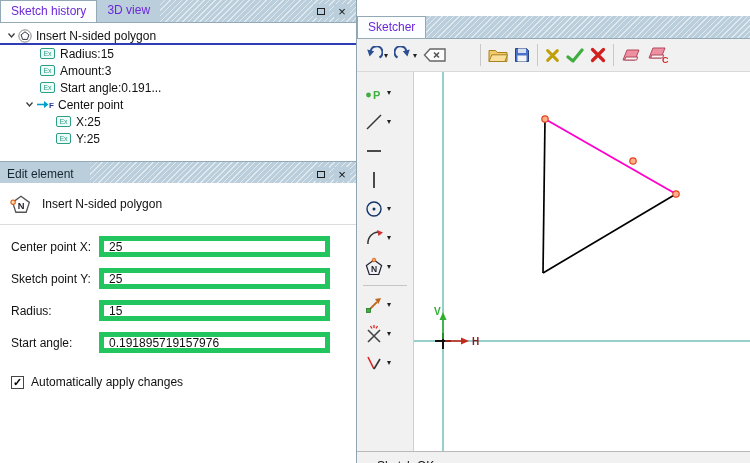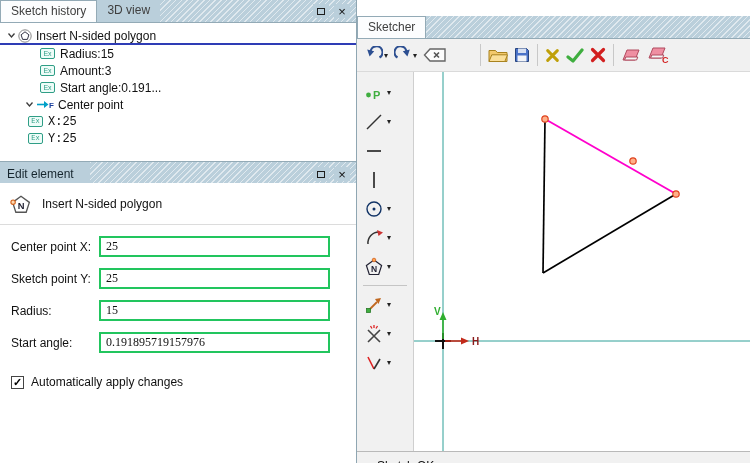--- a/index.html
+++ b/index.html
@@ -12,59 +12,59 @@
 
   
   .hatchbar {
     background-color:#bacfdb;
     background-image: repeating-linear-gradient(135deg,
       rgba(255,255,255,.55) 0px, rgba(255,255,255,.55) 1px,
       transparent 1px, transparent 4px);
   }
   .tabbar { position:relative; display:flex; align-items:flex-end; height:23px;
             border-bottom:1px solid #93aab6; }
-  .tab { height:22px; line-height:21px; padding:0 10px; background:#bacfdb; color:#404040; }
+  .tab { height:22px; line-height:21px; padding:0 10px; background:#bacfdb; color:#6d28d9; }
   .tab.active { background:#fcfdfe; border:1px solid #93aab6; border-bottom:none; }
   .winbtns { margin-left:auto; display:flex; align-items:center; gap:5px;
              padding-right:6px; height:22px; }
   .winbtn { width:16px; height:14px; display:flex; align-items:center;
             justify-content:center; background:#bacfdb; }
   .maxbox { width:8px; height:7px; border:1px solid #1c1c1c; display:block; background:transparent; }
   .closex { font-size:13px; line-height:1; color:#111; }
 
   
   .left { position:absolute; left:0; top:0; width:357px; height:463px;
           border-right:1px solid #8fa6b2; background:#fff; }
 
   .tree { position:absolute; top:23px; left:0; width:100%; height:138px;
           background:#fff; padding-top:5px; }
   .trow { display:flex; align-items:center; height:17px; padding-left:4px; }
   .trow.sel { border-bottom:2px solid #2e3cb5; }
   .ind1 { padding-left:40px; }
   .ind1c { padding-left:22px; }
-  .ind2 { padding-left:28px;font-family:Liberation Mono, monospace; }
+  .ind2 { padding-left:56px; }
   .chev { width:14px; display:flex; justify-content:center; align-items:center; }
   .ticon { margin-right:4px; display:flex; align-items:center; }
   .exbadge { display:inline-block; width:15px; height:11px; border:1px solid #2f9e86;
              border-radius:2px; color:#2f9e86; font-size:7px; line-height:9px;
              text-align:center; margin-right:5px; background:#eefcf8; }
 
   .dock-title { position:absolute; top:161px; left:0; width:100%; height:26px;
                 display:flex; align-items:center;
                 border-top:1px solid #93aab6; border-bottom:1px solid #93aab6; }
   .dock-title-text { background:#bacfdb; height:100%; display:flex; align-items:center;
                      padding:0 16px 0 7px; color:#16262e; }
 
   .edit-panel { position:absolute; top:183px; left:0; width:100%; height:280px; background:#fff; }
   .heading { display:flex; align-items:center; gap:10px; padding:10px 0 0 10px; }
   .divider { border-bottom:1px solid #dcdcdc; margin:9px 0 11px 0; }
   .frow { display:flex; align-items:center; margin:1px 26px 11px 11px; }
   .frow label { width:88px; flex-shrink:0; }
-  .frow input { flex:1; height:21px; border:2px solid #22c55e; padding:0 5px;
-                font-family:Liberation Serif, serif; font-size:12px; color:#111; background:#fff; }
+  .frow input { flex:1; height:21px; border:5px solid #22c55e; padding:0 5px;
+                font-family:Liberation Sans, sans-serif; font-size:12px; color:#111; background:#fff; }
   .cbrow { display:flex; align-items:center; gap:7px; margin:22px 0 0 11px; }
   .cbbox { width:13px; height:13px; border:1px solid #444; display:flex; align-items:center;
            justify-content:center; font-size:11px; font-weight:bold; color:#000; background:#fff; }
 
   
   .right { position:absolute; left:357px; top:16px; width:393px; height:463px; background:#fff; }
   .toolbar { position:absolute; top:23px; left:0; width:100%; height:33px; background:#f1f1f1;
              border-bottom:1px solid #dadada; display:flex; align-items:center; padding-left:5px; }
   .tbtn { height:26px; display:flex; align-items:center; justify-content:center; padding:0 3px; }
   .dd { font-size:8px; color:#222; margin-left:1px; }

